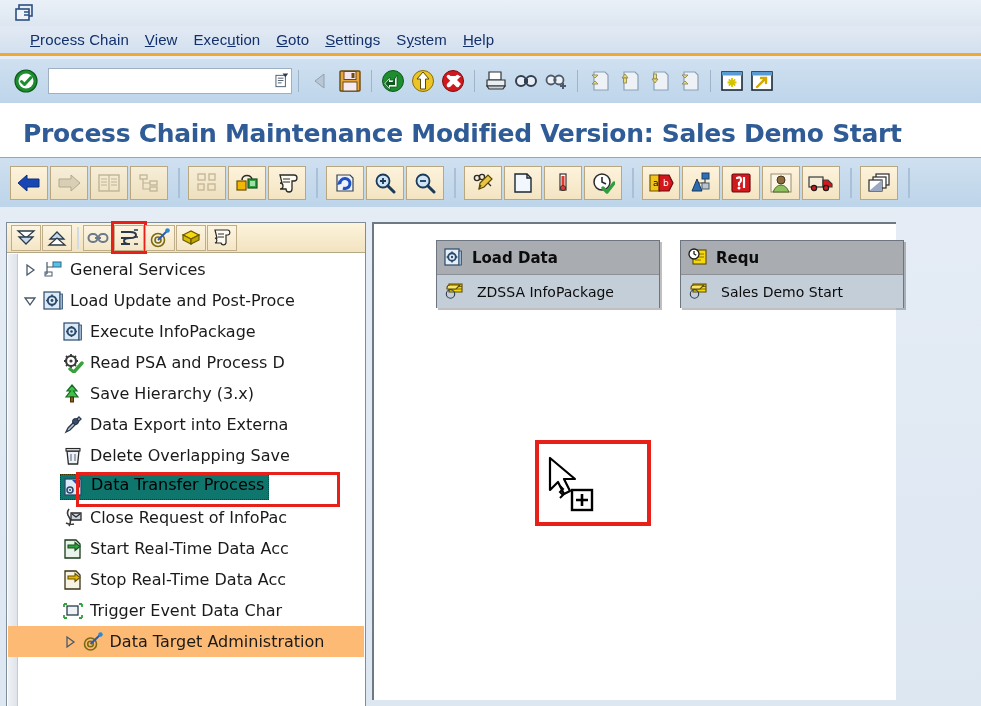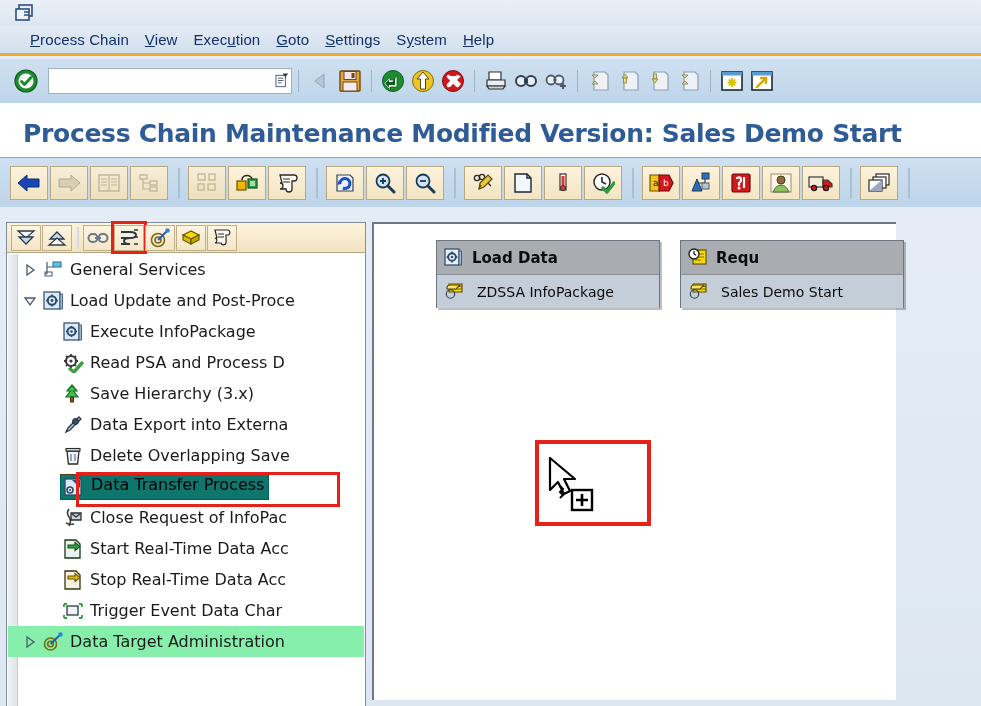--- a/index.html
+++ b/index.html
@@ -142,21 +142,21 @@
   .trow.child { padding-left:52px; }
   .trow.sel .selbox {
     background:#0f766e; border:1px dotted #3c3000; padding:0 4px 0 0;
     display:flex; 
   }
   .trow.sel .tlabel { color:#000; }
   .trow.redbox::after {
     content:""; position:absolute; left:68px; top:1px; width:258px; height:29px;
     border:3px solid #e8201a; pointer-events:none;
   }
-  .trow.shade { background:#86efac; }
+  .trow.shade { background:#fdba74;justify-content:center; }
 
   
   .canvas {
     position:absolute; left:372px; top:222px; width:524px; height:478px;
     background:#ffffff;
     border-top:2px solid #6e7986; border-left:2px solid #6e7986;
   }
 
   .node {
     position:absolute; width:224px; height:68px;

